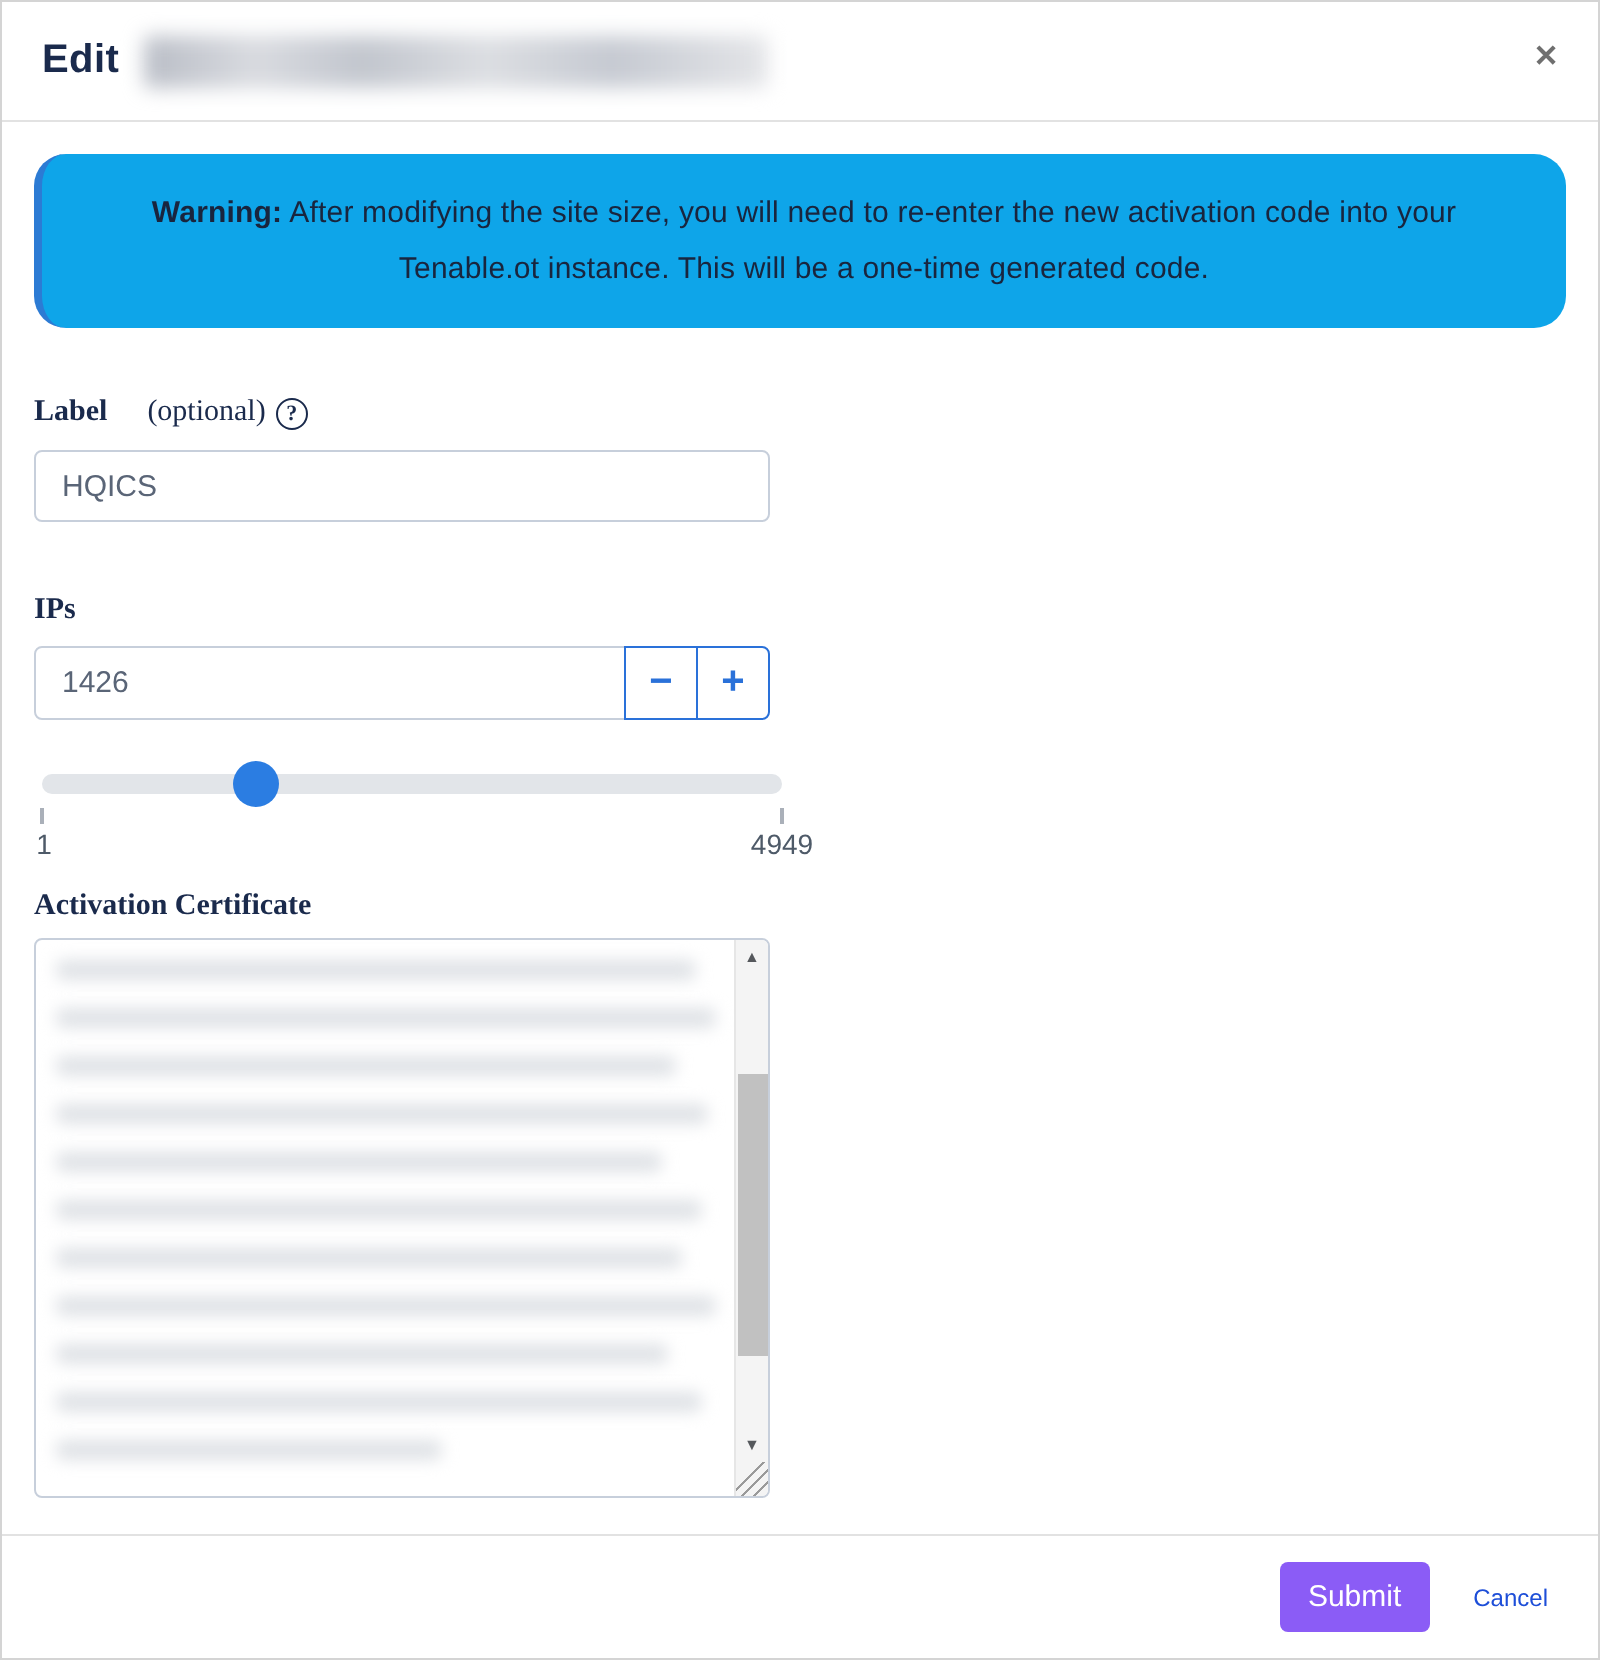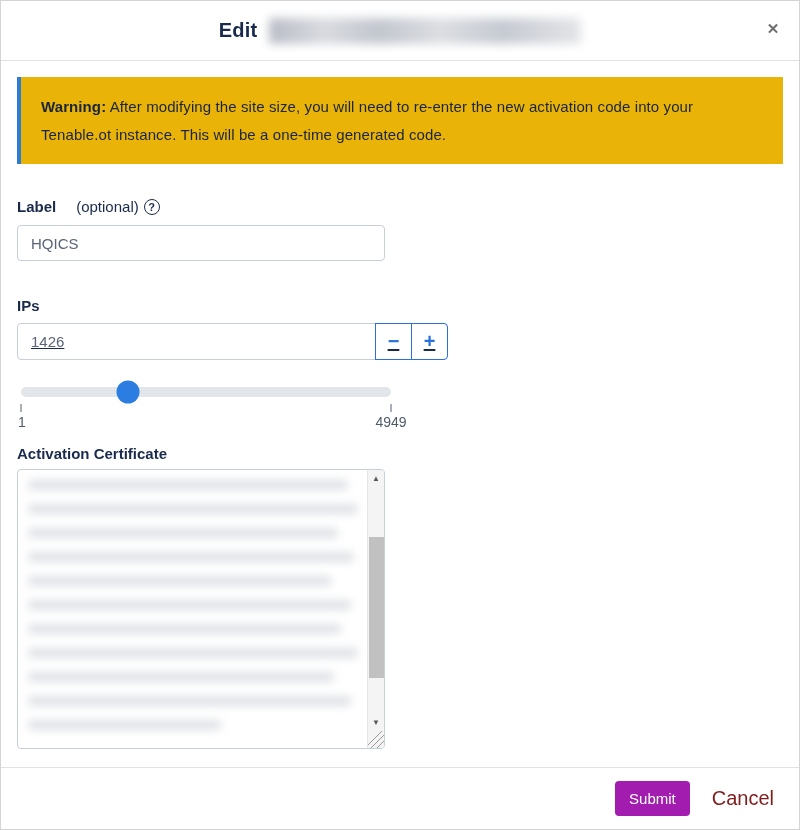--- a/index.html
+++ b/index.html
@@ -20,21 +20,20 @@
   }
   
   .modal-header {
     position: relative;
     height: 60px;
     border-bottom: 1px solid #e2e2e2;
     display: flex;
     align-items: center;
     padding: 0 20px;
     flex: 0 0 auto;
-    justify-content: center;
   }
   .modal-title {
     font-size: 20px;
     font-weight: bold;
     color: #1a2a4c;
     letter-spacing: 0.2px;
   }
   .title-redacted {
     display: inline-block;
     width: 312px;
@@ -59,37 +58,39 @@
     text-align: center;
     cursor: pointer;
   }
   
   .modal-body {
     flex: 1 1 auto;
     padding: 16px;
     overflow: hidden;
   }
   .warning-box {
-    background: #eab308;
+    background: #0ea5e9;
     border-left: 4px solid #2c7bd4;
-    border-radius: 0;
+    border-radius: 16px;
     padding: 16px 20px 14px 20px;
     height: 87px;
     font-size: 15px;
     line-height: 28px;
     color: #19253e;
     letter-spacing: 0.1px;
+    text-align: center;
   }
   .warning-box b { font-weight: bold; }
   .field-label-row {
     display: flex;
     align-items: center;
     font-size: 15px;
     color: #1a2a4c;
     margin-top: 34px;
+    font-family: Liberation Serif, serif;
   }
   .field-label-row .lbl-bold { font-weight: bold; }
   .field-label-row .lbl-opt { font-weight: normal; margin-left: 20px; }
   .help-icon {
     display: inline-flex;
     align-items: center;
     justify-content: center;
     width: 16px;
     height: 16px;
     margin-left: 5px;
@@ -112,22 +113,21 @@
     font-size: 15px;
     color: #5a6577;
     background: #ffffff;
     outline: none;
   }
   .ips-label { margin-top: 36px; }
   .ips-row {
     display: flex;
     margin-top: 9px;
     height: 37px;
-    width: 431px;
-    text-decoration: underline;
+    width: 368px;
   }
   .ips-input {
     flex: 1 1 auto;
     width: 294px;
     height: 37px;
     margin-top: 0;
     border-radius: 4px 0 0 4px;
     border-right: 1px solid #c7cfdb;
   }
   .stepper-btn {
@@ -268,31 +268,31 @@
     display: flex;
     align-items: center;
     justify-content: flex-end;
     padding: 0 25px;
     gap: 22px;
   }
   .submit-btn {
     min-width: 72px;
     height: 35px;
     padding: 0 14px;
-    background: #a21caf;
+    background: #8b5cf6;
     color: #ffffff;
     border: none;
     border-radius: 4px;
     font-family: "Liberation Sans", sans-serif;
     font-size: 15px;
     cursor: pointer;
   }
   .cancel-link {
-    font-size: 20px;
-    color: #7f1d1d;
+    font-size: 12px;
+    color: #1d4ed8;
     text-decoration: none;
     cursor: pointer;
   }
 </style>
 </head>
 <body>
 
 <div class="modal">
 
   <div class="modal-header">

